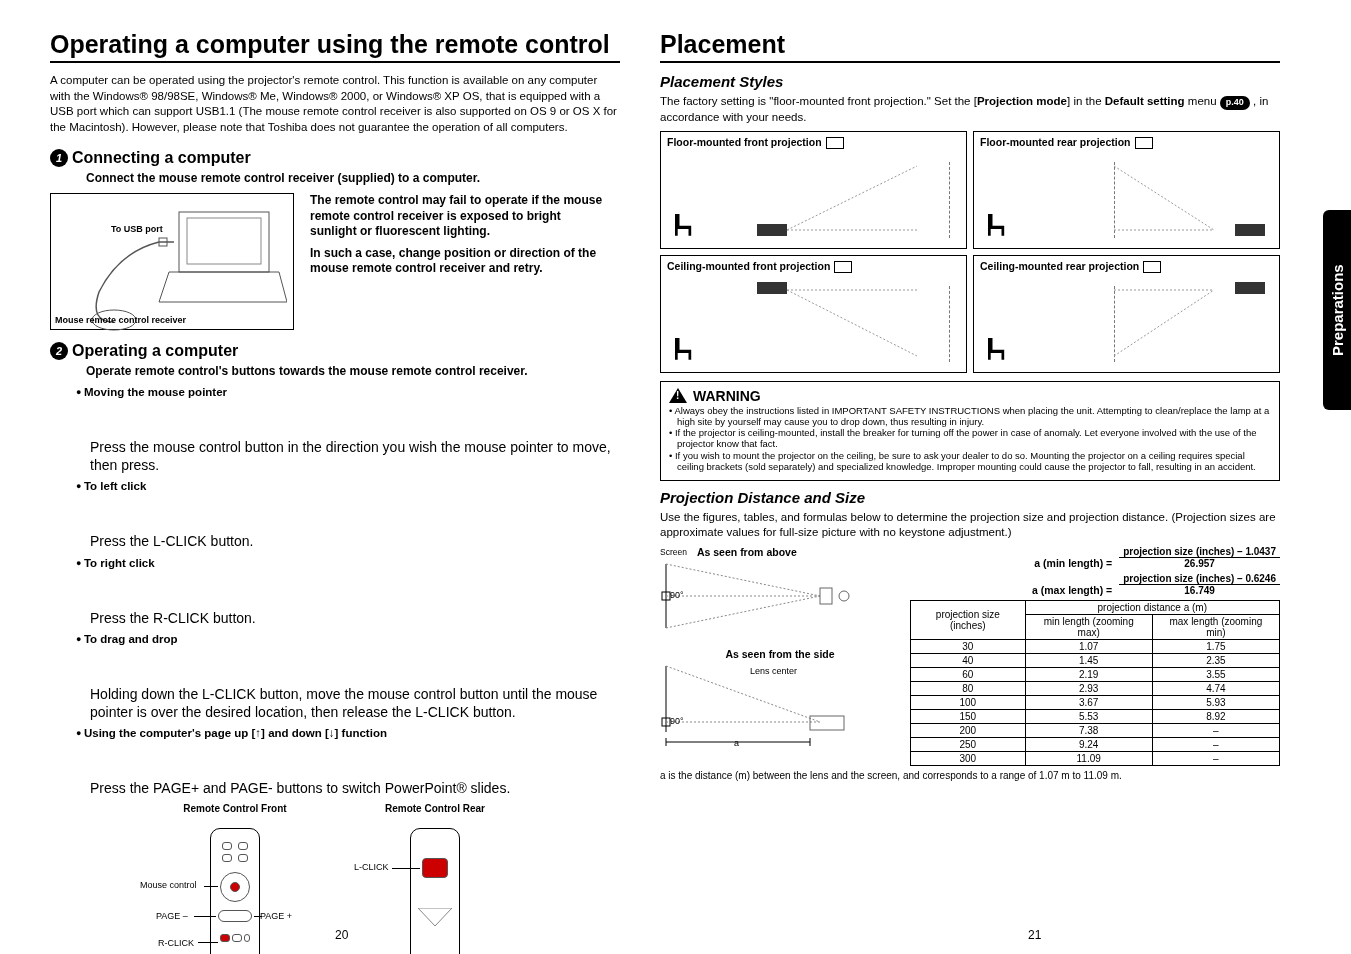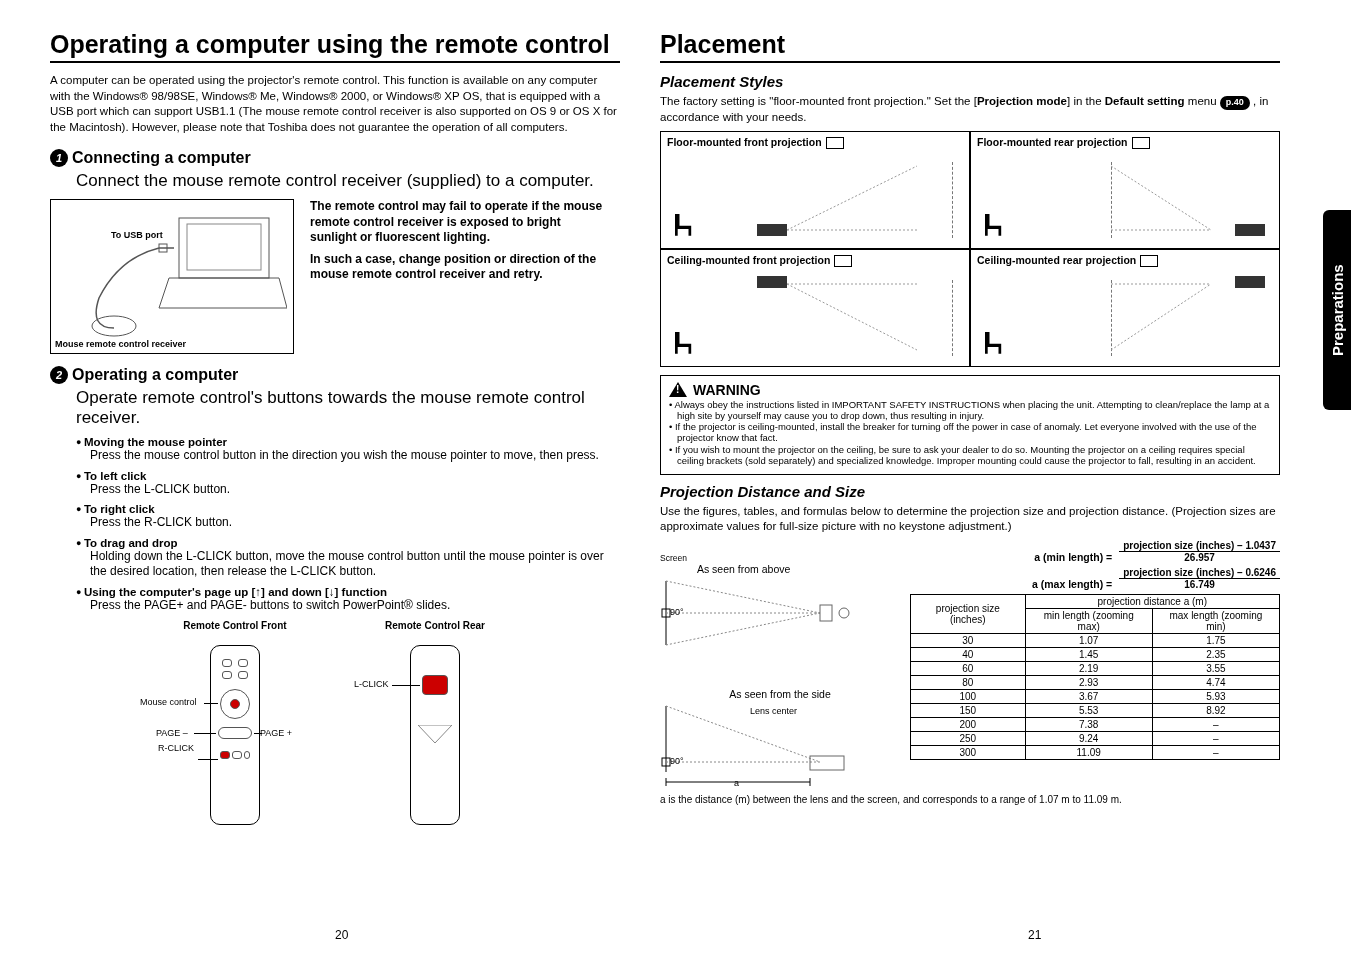--- a/index.html
+++ b/index.html
@@ -4,61 +4,61 @@
   <style>
     * { box-sizing: border-box; margin: 0; padding: 0; }
     body { font-family: Arial, Helvetica, sans-serif; background: #fff; width: 1351px; height: 954px; position: relative; color: #000; }
     .page { display: flex; gap: 40px; padding: 30px 40px 10px 50px; }
     .left-col { width: 570px; }
     .right-col { width: 620px; position: relative; }
     h1 { font-size: 25px; font-weight: bold; border-bottom: 2px solid #000; padding-bottom: 2px; margin-bottom: 10px; }
     .intro { font-size: 11.5px; line-height: 1.35; margin-bottom: 14px; }
     .num-circle { display: inline-flex; width: 18px; height: 18px; background: #000; color: #fff; border-radius: 50%; align-items: center; justify-content: center; font-size: 11px; font-style: italic; font-weight: bold; margin-right: 4px; }
     h2 { font-size: 16px; font-weight: bold; margin-bottom: 4px; display: flex; align-items: center; }
-    .subtext { font-size: 17px; margin-left: 26px; margin-bottom: 8px; }
+    .subtext { font-size: 12px; margin-left: 36px; margin-bottom: 8px; font-weight: bold; }
     .connect-row { display: flex; gap: 16px; margin-left: 0; margin-bottom: 12px; }
-    .laptop-box { border: 1px solid #000; width: 244px; height: 155px; position: relative; font-size: 9px; font-weight: bold; }
+    .laptop-box { border: 1px solid #000; width: 244px; height: 137px; position: relative; font-size: 9px; font-weight: bold; }
     .usb-label { position: absolute; top: 30px; left: 60px; }
     .receiver-label { position: absolute; bottom: 4px; left: 4px; }
     .laptop-svg { position: absolute; top: 8px; left: 8px; }
     .warn-text { font-size: 12px; font-weight: bold; width: 300px; line-height: 1.3; }
     .warn-text p { margin-bottom: 6px; }
     .bullet-row { margin-left: 26px; margin-bottom: 6px; }
     .bullet-title { font-size: 11.5px; font-weight: bold; }
     .bullet-title::before { content: "● "; font-size: 9px; vertical-align: 1px; }
-    .bullet-desc { font-size: 12px; margin-left: 14px; line-height: 1.3; }
+    .bullet-desc { font-size: 14px; margin-left: 14px; line-height: 1.3; margin-top: 40px; }
     .remote-row { display: flex; justify-content: center; gap: 50px; margin-top: 6px; }
     .remote-col { text-align: center; }
     .remote-title { font-size: 10px; font-weight: bold; margin-bottom: 4px; }
     .remote-diag { position: relative; width: 150px; height: 200px; }
     .remote-body { width: 50px; height: 180px; border: 1px solid #000; border-radius: 10px; position: absolute; left: 50%; transform: translateX(-50%); top: 10px; }
     .remote-label { font-size: 9px; position: absolute; }
     .page-num { text-align: center; font-size: 12px; position: absolute; bottom: 12px; }
     .pn-left { left: 335px; }
     .pn-right { left: 1028px; }
     h3 { font-size: 15px; font-weight: bold; font-style: italic; margin-bottom: 4px; margin-top: 4px; }
     .right-intro { font-size: 11.5px; line-height: 1.3; margin-bottom: 6px; }
     .pref { display: inline-block; background: #000; color: #fff; border-radius: 8px; font-size: 9px; padding: 1px 6px; font-weight: bold; }
-    .placement-grid { display: grid; grid-template-columns: 1fr 1fr; gap: 0; margin-bottom: 8px; }
+    .placement-grid { display: grid; grid-template-columns: 1fr 1fr; gap: 6px; margin-bottom: 8px; }
     .placement-box { border: 1px solid #000; height: 118px; position: relative; }
     .placement-title { font-size: 10.5px; font-weight: bold; padding: 4px 6px 2px 6px; }
     .mini-icon { display: inline-block; width: 18px; height: 12px; border: 1px solid #000; vertical-align: middle; margin-left: 4px; position: relative; }
     .warning-box { border: 1px solid #000; padding: 6px 8px; margin-bottom: 8px; }
     .warning-title { font-size: 14px; font-weight: bold; display: flex; align-items: center; gap: 6px; margin-bottom: 2px; }
     .tri { width: 0; height: 0; border-left: 9px solid transparent; border-right: 9px solid transparent; border-bottom: 15px solid #000; position: relative; }
     .tri::after { content: "!"; color: #fff; position: absolute; left: -2px; top: 2px; font-size: 10px; font-weight: bold; }
     .warning-list { font-size: 9.5px; line-height: 1.15; list-style: none; }
     .warning-list li { padding-left: 8px; text-indent: -8px; margin-bottom: 1px; }
     .warning-list li::before { content: "• "; }
     .formula-row { font-size: 10.5px; font-weight: bold; text-align: right; margin-bottom: 4px; }
     .formula-row .frac { display: inline-block; text-align: center; margin-left: 4px; }
     .frac-top { border-bottom: 1px solid #000; padding: 0 4px; font-size: 10px; }
     .frac-bot { font-size: 10px; }
     .views { width: 240px; font-size: 9px; }
-    .views .vt { font-weight: normal; font-size: 10.5px; margin-top: 23px; }
+    .views .vt { font-weight: bold; font-size: 10.5px; }
     .view-box { position: relative; height: 90px; }
     .dist-table { border-collapse: collapse; font-size: 10px; }
     .dist-table th, .dist-table td { border: 1px solid #000; padding: 1px 6px; text-align: center; }
     .dist-table th { font-weight: normal; }
     .footnote { font-size: 10px; margin-top: 4px; line-height: 1.2; }
     .side-tab { position: absolute; right: 0; top: 210px; width: 28px; height: 200px; background: #000; color: #fff; writing-mode: vertical-rl; transform: rotate(180deg); text-align: center; font-size: 15px; font-weight: bold; display: flex; align-items: center; justify-content: center; border-radius: 0 6px 6px 0; }
     .screen-label { font-size: 8.5px; }
     .chair { width: 18px; height: 22px; background: #000; position: absolute; clip-path: polygon(0 0, 25% 0, 25% 55%, 90% 55%, 90% 100%, 75% 100%, 75% 70%, 15% 70%, 15% 100%, 0 100%); }
     .proj-box { width: 30px; height: 12px; background: #333; position: absolute; }
     .remote-btn { position: absolute; border: 1px solid #555; border-radius: 3px; }
@@ -139,21 +139,21 @@
           <div class="remote-btn" style="left:78px; top:36px; width:10px; height:8px;"></div>
           <div class="remote-btn" style="left:60px; top:54px; width:30px; height:30px; border-radius:50%;"></div>
           <div class="remote-btn" style="left:70px; top:64px; width:10px; height:10px; border-radius:50%; background:#c00;"></div>
           <div class="remote-btn" style="left:58px; top:92px; width:34px; height:12px; border-radius:6px;"></div>
           <div class="remote-btn" style="left:60px; top:116px; width:10px; height:8px; background:#c00;"></div>
           <div class="remote-btn" style="left:72px; top:116px; width:10px; height:8px;"></div>
           <div class="remote-btn" style="left:84px; top:116px; width:6px; height:8px;"></div>
           <span class="remote-label" style="left:-20px; top:62px;">Mouse control</span>
           <span class="remote-label" style="left:-4px; top:93px;">PAGE –</span>
           <span class="remote-label" style="left:100px; top:93px;">PAGE +</span>
-          <span class="remote-label" style="left:-2px; top:108px;">R-CLICK</span>
+          <span class="remote-label" style="left:-2px; top:120px;">R-CLICK</span>
           <div class="lead-line" style="left:44px; top:68px; width:14px;"></div>
           <div class="lead-line" style="left:34px; top:98px; width:22px;"></div>
           <div class="lead-line" style="left:94px; top:98px; width:8px;"></div>
           <div class="lead-line" style="left:38px; top:124px; width:20px;"></div>
         </div>
       </div>
       <div class="remote-col">
         <div class="remote-title">Remote Control Rear</div>
         <div class="remote-diag">
           <div class="remote-body"></div>

